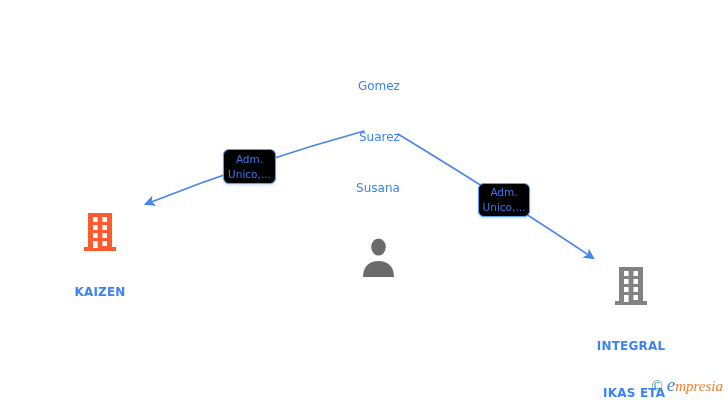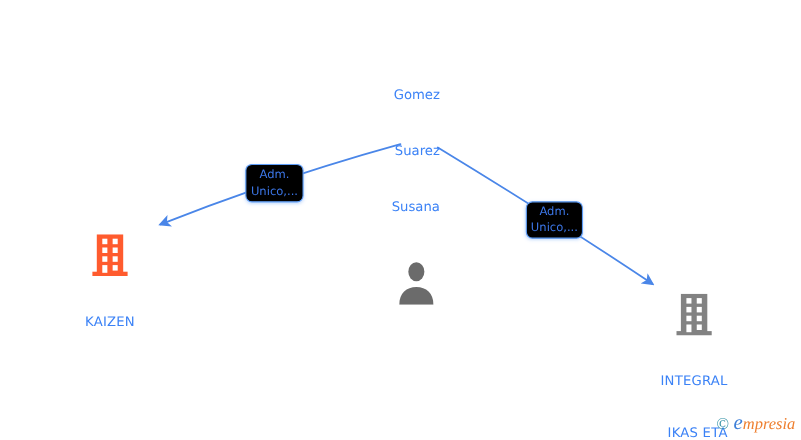--- a/index.html
+++ b/index.html
@@ -4,21 +4,21 @@
 <style>
   html,body{margin:0;padding:0;background:#ffffff;}
   .canvas{
     position:relative;width:728px;height:400px;background:#ffffff;overflow:hidden;
     font-family:"DejaVu Sans","Liberation Sans",sans-serif;
   }
   .edges-layer{position:absolute;left:0;top:0;width:728px;height:400px;}
   .node{position:absolute;display:flex;flex-direction:column;align-items:center;}
   .node-label{color:#3b82f6;font-size:12px;text-align:right;white-space:pre;}
   .person-label{line-height:17px;font-weight:400;}
-  .company-label{font-weight:400;line-height:15.5px;letter-spacing:.2px;}
+  .company-label{font-weight:700;line-height:15.5px;letter-spacing:.2px;}
   .person-icon{margin-top:5px;}
   .company-icon{margin-bottom:3px;}
   .edge-label{
     position:absolute;background:#000000;border:1.5px solid #5e9df8;border-radius:6px;
     color:#3c77e9;font-size:10.5px;line-height:15px;text-align:center;
     display:flex;flex-direction:column;justify-content:center;
     box-shadow:0 1px 3px rgba(91,155,247,.35);box-sizing:border-box;cursor:pointer;
   }
   .watermark{
     position:absolute;right:5px;bottom:4px;

